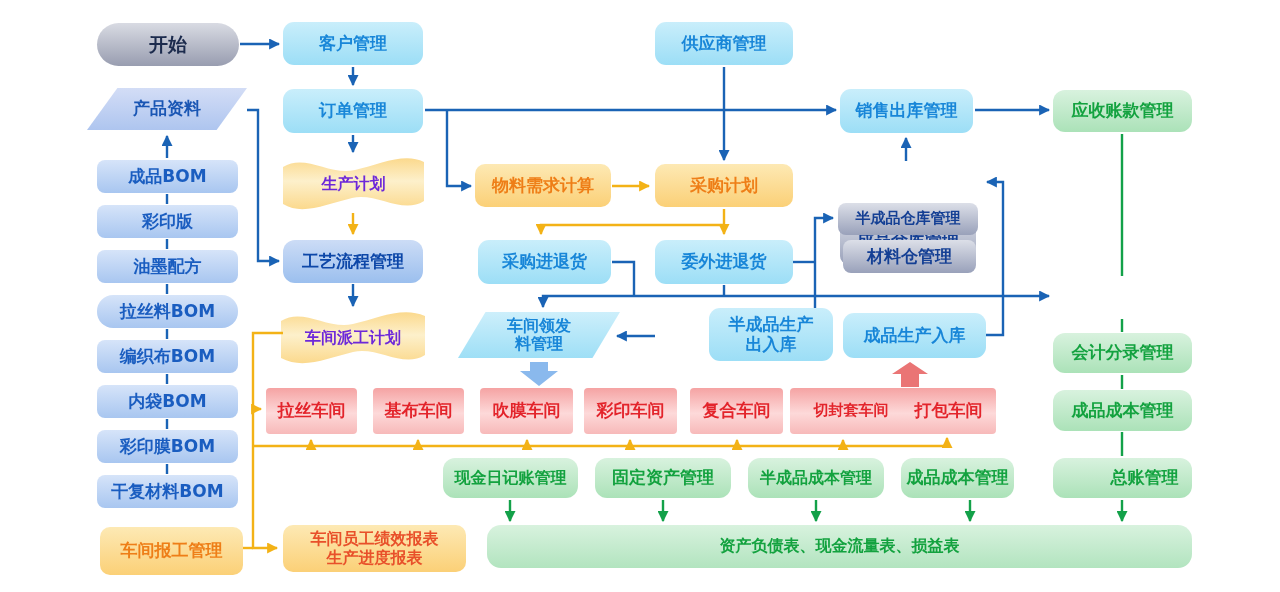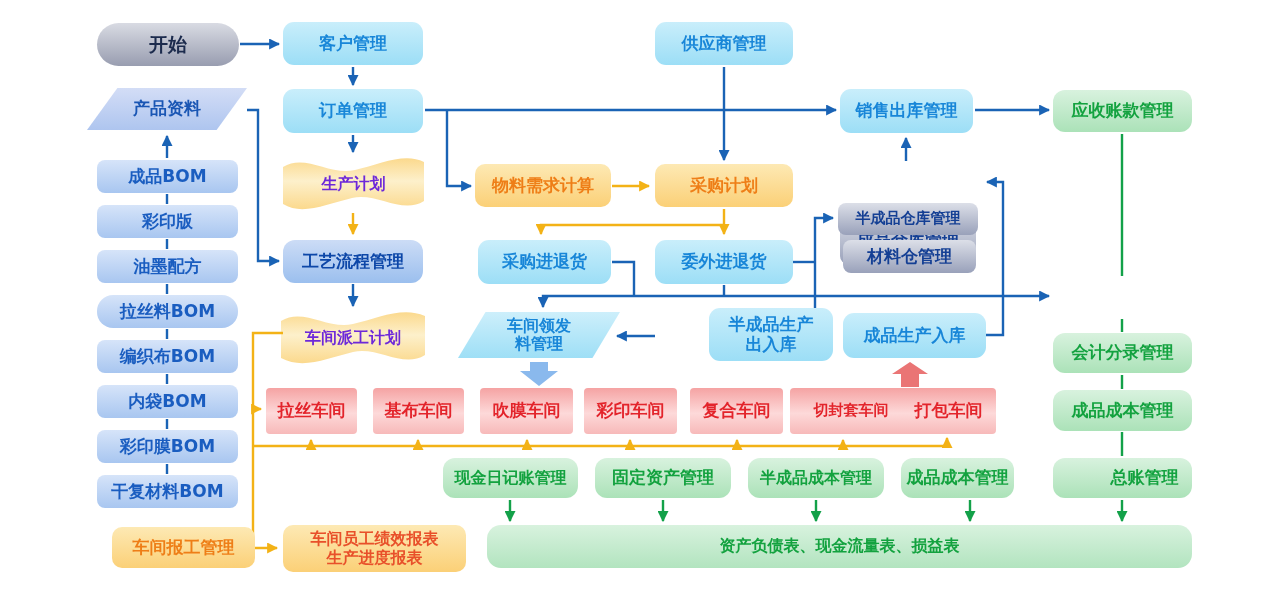--- a/index.html
+++ b/index.html
@@ -153,18 +153,18 @@
   <div class="node red" style="left:584px;top:388px;width:93px;height:46px;">彩印车间</div>
   <div class="node red" style="left:690px;top:388px;width:93px;height:46px;">复合车间</div>
   <div class="node red sm" style="left:790px;top:388px;width:122px;height:46px;">切封套车间</div>
   <div class="node red" style="left:901px;top:388px;width:95px;height:46px;">打包车间</div>
 
   <div class="node green md" style="left:443px;top:458px;width:135px;height:40px;">现金日记账管理</div>
   <div class="node green" style="left:595px;top:458px;width:136px;height:40px;">固定资产管理</div>
   <div class="node green md" style="left:748px;top:458px;width:136px;height:40px;">半成品成本管理</div>
   <div class="node green" style="left:901px;top:458px;width:113px;height:40px;">成品成本管理</div>
 
-  <div class="node orange" style="left:112px;top:527px;width:143px;height:41px;">车间报工管理</div>
+  <div class="node orange" style="left:100px;top:527px;width:143px;height:48px;">车间报工管理</div>
   <div class="node orange pre md" style="left:283px;top:525px;width:183px;height:47px;color:#e8502a;">车间员工绩效报表
 生产进度报表</div>
   <div class="node greenwide md" style="left:487px;top:525px;width:705px;height:43px;">资产负债表、现金流量表、损益表</div>
 
 </div>
 
 </body></html>

